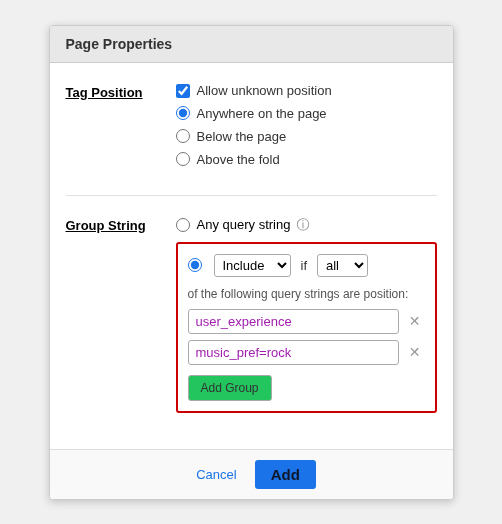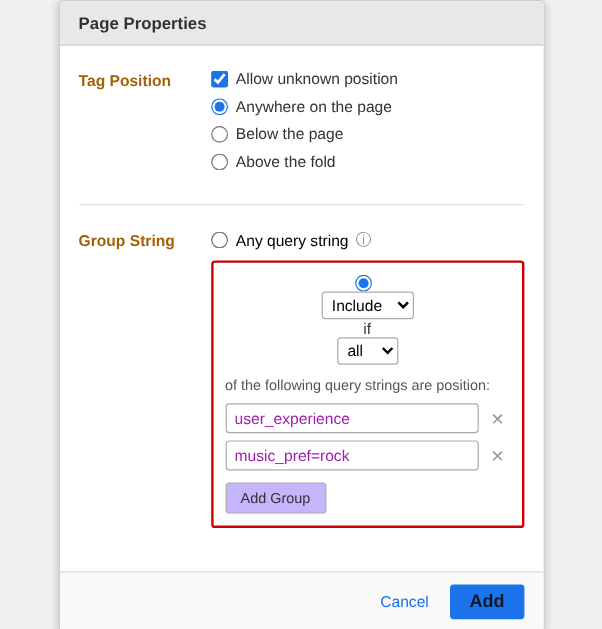--- a/index.html
+++ b/index.html
@@ -33,24 +33,25 @@
     .dialog-body {
       padding: 20px 16px 16px 16px;
     }
     .form-section {
       display: flex;
       margin-bottom: 20px;
     }
     .form-label {
       width: 110px;
       font-weight: bold;
-      color: #a16207;
+      color: #000000;
       padding-top: 2px;
       flex-shrink: 0;
       font-size: 13px;
+      text-decoration: underline;
     }
     .form-content {
       flex: 1;
     }
     .radio-row {
       display: flex;
       align-items: center;
       margin-bottom: 8px;
     }
     .radio-row input[type="radio"] {
@@ -91,21 +92,20 @@
     .query-string-box {
       border: 2px solid #cc0000;
       border-radius: 3px;
       padding: 10px;
       margin-top: 4px;
     }
     .include-row {
       display: flex;
       align-items: center;
       margin-bottom: 10px;
-      flex-direction: column;
     }
     .include-row input[type="radio"] {
       margin-right: 7px;
     }
     .include-select {
       margin: 0 5px;
       padding: 2px 4px;
       font-size: 13px;
       border: 1px solid #aaaaaa;
       border-radius: 3px;
@@ -139,21 +139,21 @@
       background: none;
       border: none;
       cursor: pointer;
       color: #999999;
       font-size: 14px;
       margin-left: 6px;
       padding: 2px 4px;
       line-height: 1;
     }
     .add-group-btn {
-      background: #c4b5fd;
+      background: #22c55e;
       border: 1px solid #aaaaaa;
       border-radius: 3px;
       padding: 5px 12px;
       font-size: 12px;
       cursor: pointer;
       color: #333333;
       margin-top: 4px;
     }
     .query-any-row {
       display: flex;
@@ -164,21 +164,21 @@
       margin-right: 7px;
     }
     .help-icon {
       color: #888888;
       font-size: 13px;
       margin-left: 6px;
       cursor: pointer;
     }
     .dialog-footer {
       display: flex;
-      justify-content: flex-end;
+      justify-content: center;
       align-items: center;
       padding: 10px 16px;
       border-top: 1px solid #dddddd;
       background: #f9f9f9;
       gap: 8px;
     }
     .btn-cancel {
       background: none;
       border: none;
       color: #1a73e8;

